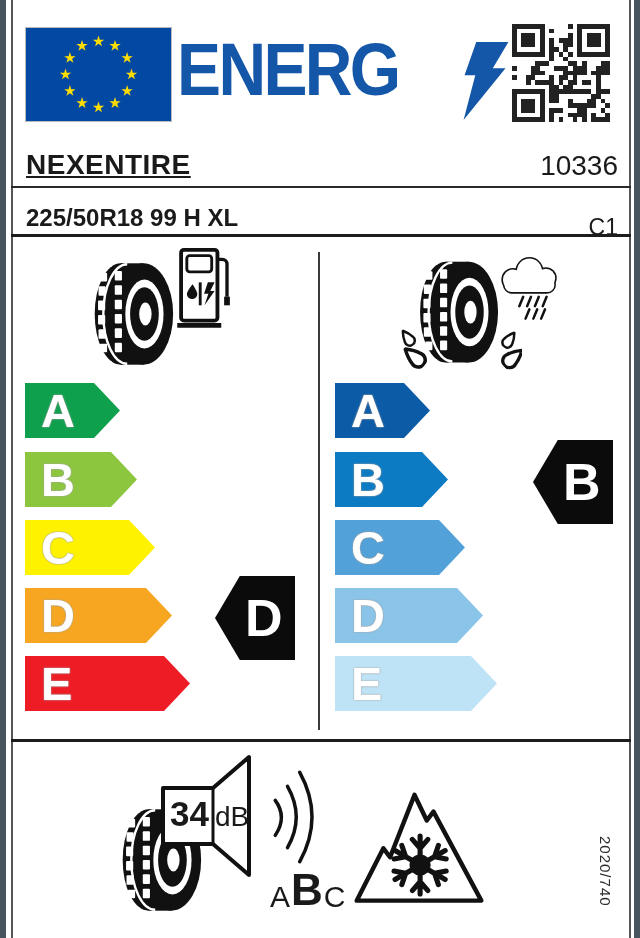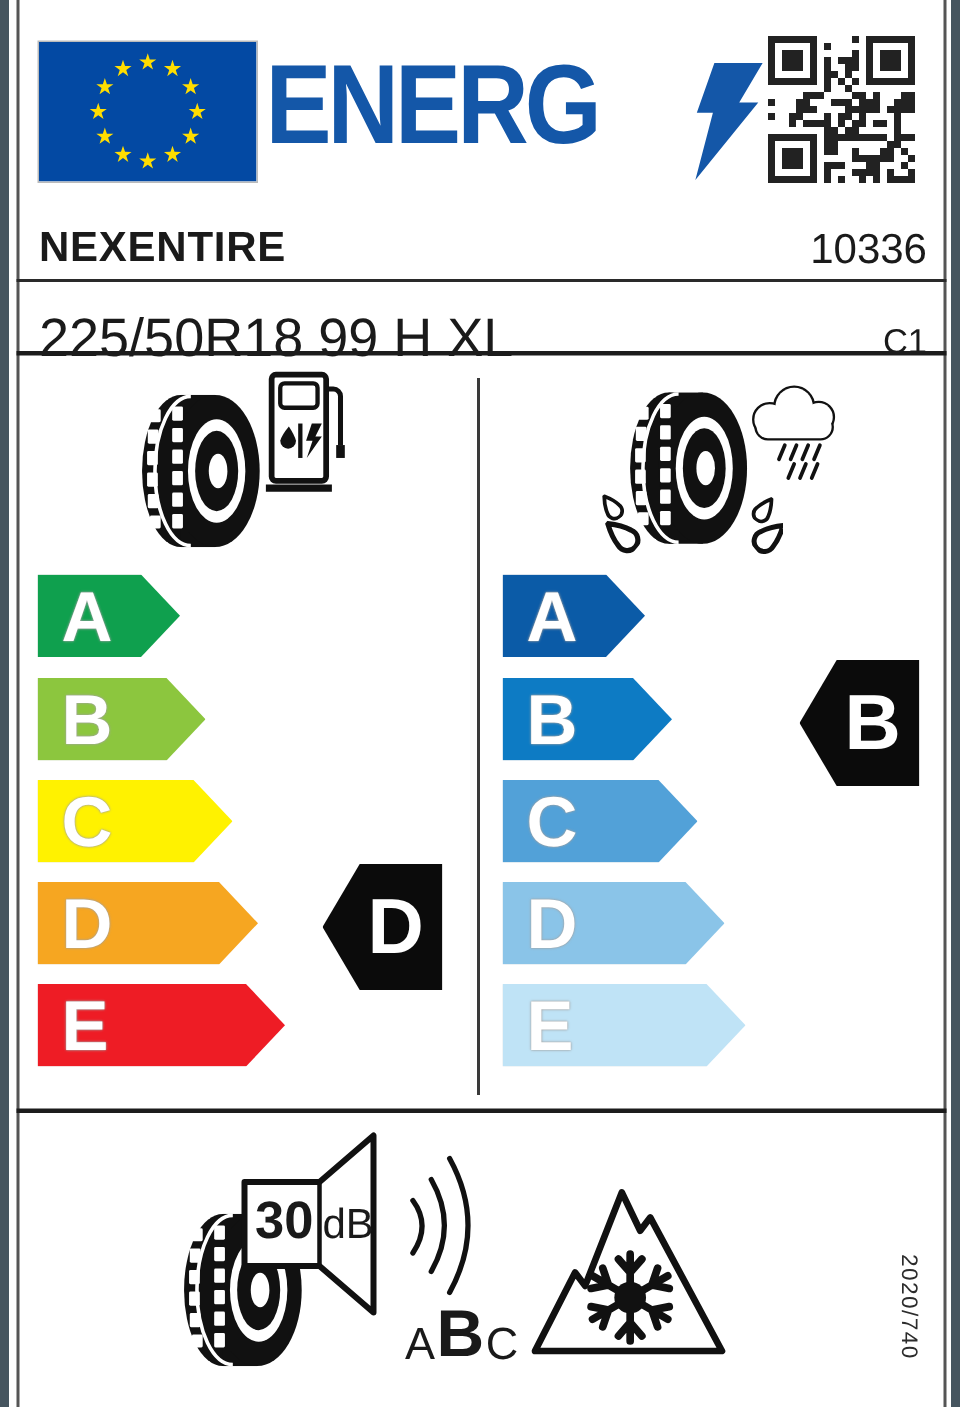--- a/index.html
+++ b/index.html
@@ -13,23 +13,23 @@
   .label-border{position:absolute;top:0;width:2px;height:938px;background:#555;}
   .label-border.left{left:11px;} .label-border.right{left:629px;}
 
   
   .eu-flag{left:25px;top:27px;width:145px;height:93px;border:1px solid #bbb;}
   .energ{left:177px;top:26px;font-size:75px;font-weight:bold;letter-spacing:-3px;
          transform:scaleX(.88);transform-origin:left top;white-space:nowrap;}
   .bolt{left:462px;top:42px;width:48px;height:78px;}
   .qr{left:512px;top:24px;width:98px;height:98px;}
 
-  .brand{left:26px;top:149px;font-size:28px;font-weight:bold;letter-spacing:.5px;}
+  .brand{left:26px;top:149px;font-size:28px;font-weight:bold;letter-spacing:.5px;text-decoration:underline;}
   .model-id{right:22px;top:150px;font-size:28px;text-align:right;}
-  .dims{left:26px;top:204px;font-size:36px;}
+  .dims{left:26px;top:204px;font-size:24px;font-weight:bold;}
   .tyre-class{right:22px;top:214px;font-size:23px;}
 
   .hdiv{position:absolute;left:11px;width:620px;background:#1c1c1c;}
   .hdiv.d1{top:186px;height:2px;background:#2a2a2a;}
   .hdiv.d2{top:234px;height:3px;}
   .hdiv.d3{top:739px;height:3px;}
   .vdiv{position:absolute;left:318px;top:252px;width:2px;height:478px;background:#3a3a3a;}
 
   
   .ladder{position:absolute;top:383px;width:170px;height:328px;}
@@ -462,21 +462,21 @@
   <div class="hdiv d3"></div>
 
   <svg class="abs tire-noise" viewBox="0 0 92 110">
     <use href="#tire"></use>
   </svg>
   <svg class="abs speaker" viewBox="0 0 112 124">
     <path d="M3,34 H53 L89,3 V121 L53,90 H3 Z" fill="#fff" stroke="#111" stroke-width="4" stroke-linejoin="round"></path>
     <line x1="53" y1="34" x2="53" y2="90" stroke="#111" stroke-width="3"></line>
   </svg>
   <div class="abs noise-text">
-    <span class="val">30</span><span class="unit">dB</span>
+    <span class="val">34</span><span class="unit">dB</span>
   </div>
   <svg class="abs waves" viewBox="0 0 64 114">
     <g stroke="#111" stroke-width="4" fill="none" stroke-linecap="round">
       <path d="M6,78 Q20,57 6,38"></path>
       <path d="M20,92 Q40,57 20,22"></path>
       <path d="M34,108 Q62,57 34,6"></path>
     </g>
   </svg>
   <div class="abs abc">
     <span class="la">A</span>

